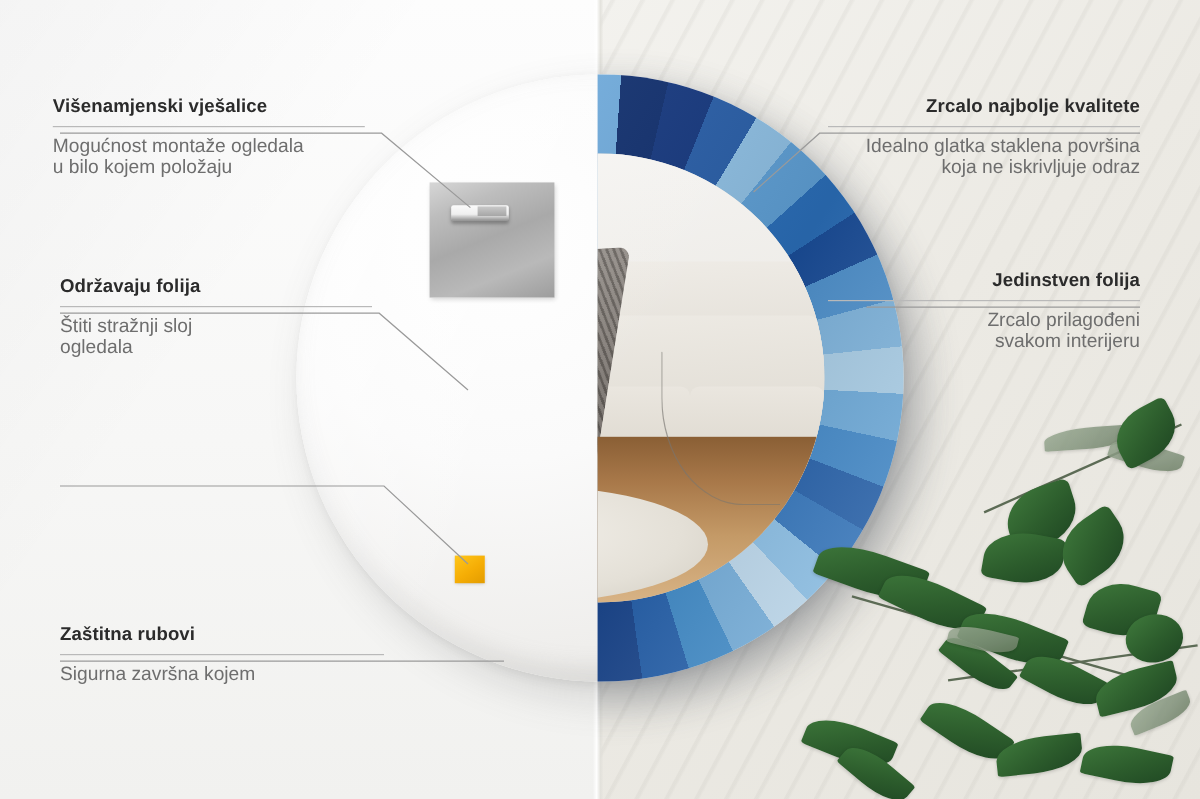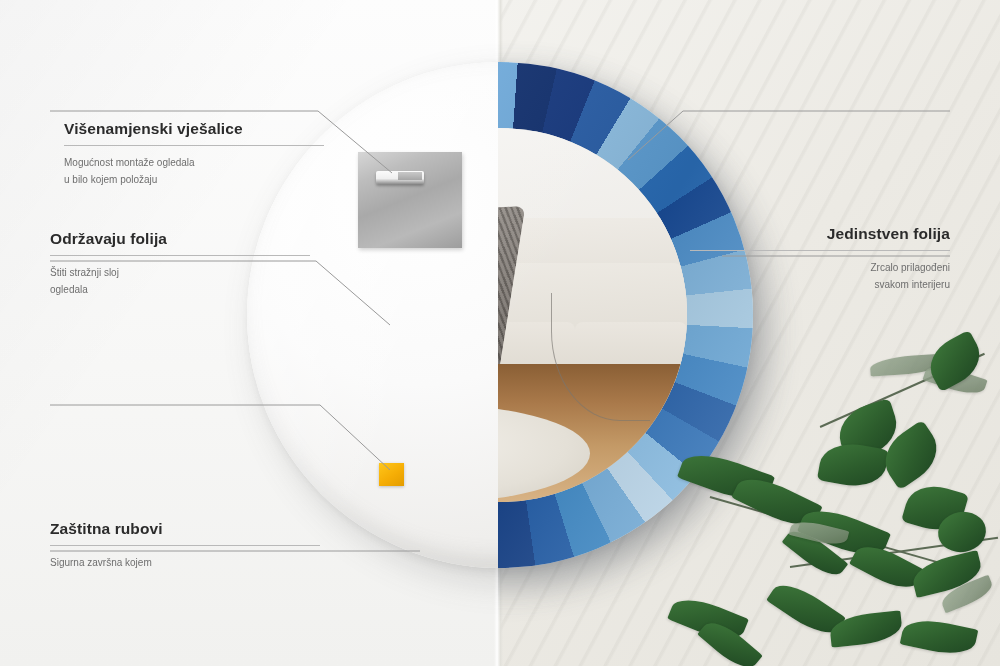--- a/index.html
+++ b/index.html
@@ -183,21 +183,21 @@
   .stem{position:absolute;background:#5c6b55;height:1.6px;transform-origin:left center;}
 
   
   .callout{position:absolute;}
   .c-title{
     font-size:15.5px;font-weight:bold;color:#2b2b2b;letter-spacing:0.1px;
     white-space:nowrap;
   }
   .c-rule{height:1px;background:#b9b9b9;margin:7px 0 9px 0;}
   .c-body{
-    font-size:10px;line-height:16.5px;color:#6e6e6e;white-space:pre-line;
+    font-size:16px;line-height:16.5px;color:#6e6e6e;white-space:pre-line;
   }
   .right .c-title,.right .c-body{text-align:right;}
 
   .lines{position:absolute;left:0;top:0;width:1000px;height:666px;pointer-events:none;}
 </style>
 </head>
 <body>
 
 <div class="stage">
 
@@ -270,41 +270,47 @@
 
   <svg class="lines">
     <polyline points="50,111 318,111 392,173" fill="none" stroke="#9a9a9a" stroke-width="1"></polyline>
     <polyline points="50,261 316,261 390,325" fill="none" stroke="#9a9a9a" stroke-width="1"></polyline>
     <polyline points="50,405 320,405 390,470" fill="none" stroke="#9a9a9a" stroke-width="1"></polyline>
     <polyline points="50,551 420,551" fill="none" stroke="#9a9a9a" stroke-width="1"></polyline>
     <polyline points="950,111 683,111 628,160" fill="none" stroke="#9a9a9a" stroke-width="1"></polyline>
     <polyline points="950,256 722,256" fill="none" stroke="#9a9a9a" stroke-width="1"></polyline>
   </svg>
 
-  <div class="callout left" style="left:64px;top:80px;width:260px;margin-top:40px;">
+  <div class="callout left" style="left:44px;top:80px;width:260px;">
     <div class="c-title">Višenamjenski vješalice</div>
     <div class="c-rule"></div>
     <div class="c-body">Mogućnost montaže ogledala
 u bilo kojem položaju</div>
   </div>
 
   <div class="callout left" style="left:50px;top:230px;width:260px;">
     <div class="c-title">Održavaju folija</div>
     <div class="c-rule"></div>
     <div class="c-body">Štiti stražnji sloj
 ogledala</div>
   </div>
 
 
   <div class="callout left" style="left:50px;top:520px;width:270px;">
     <div class="c-title">Zaštitna rubovi</div>
     <div class="c-rule"></div>
     <div class="c-body">Sigurna završna kojem</div>
   </div>
 
+  <div class="callout right" style="left:690px;top:80px;width:260px;">
+    <div class="c-title">Zrcalo najbolje kvalitete</div>
+    <div class="c-rule"></div>
+    <div class="c-body">Idealno glatka staklena površina
+koja ne iskrivljuje odraz</div>
+  </div>
 
   <div class="callout right" style="left:690px;top:225px;width:260px;">
     <div class="c-title">Jedinstven folija</div>
     <div class="c-rule"></div>
     <div class="c-body">Zrcalo prilagođeni
 svakom interijeru</div>
   </div>
 
 </div>
 

